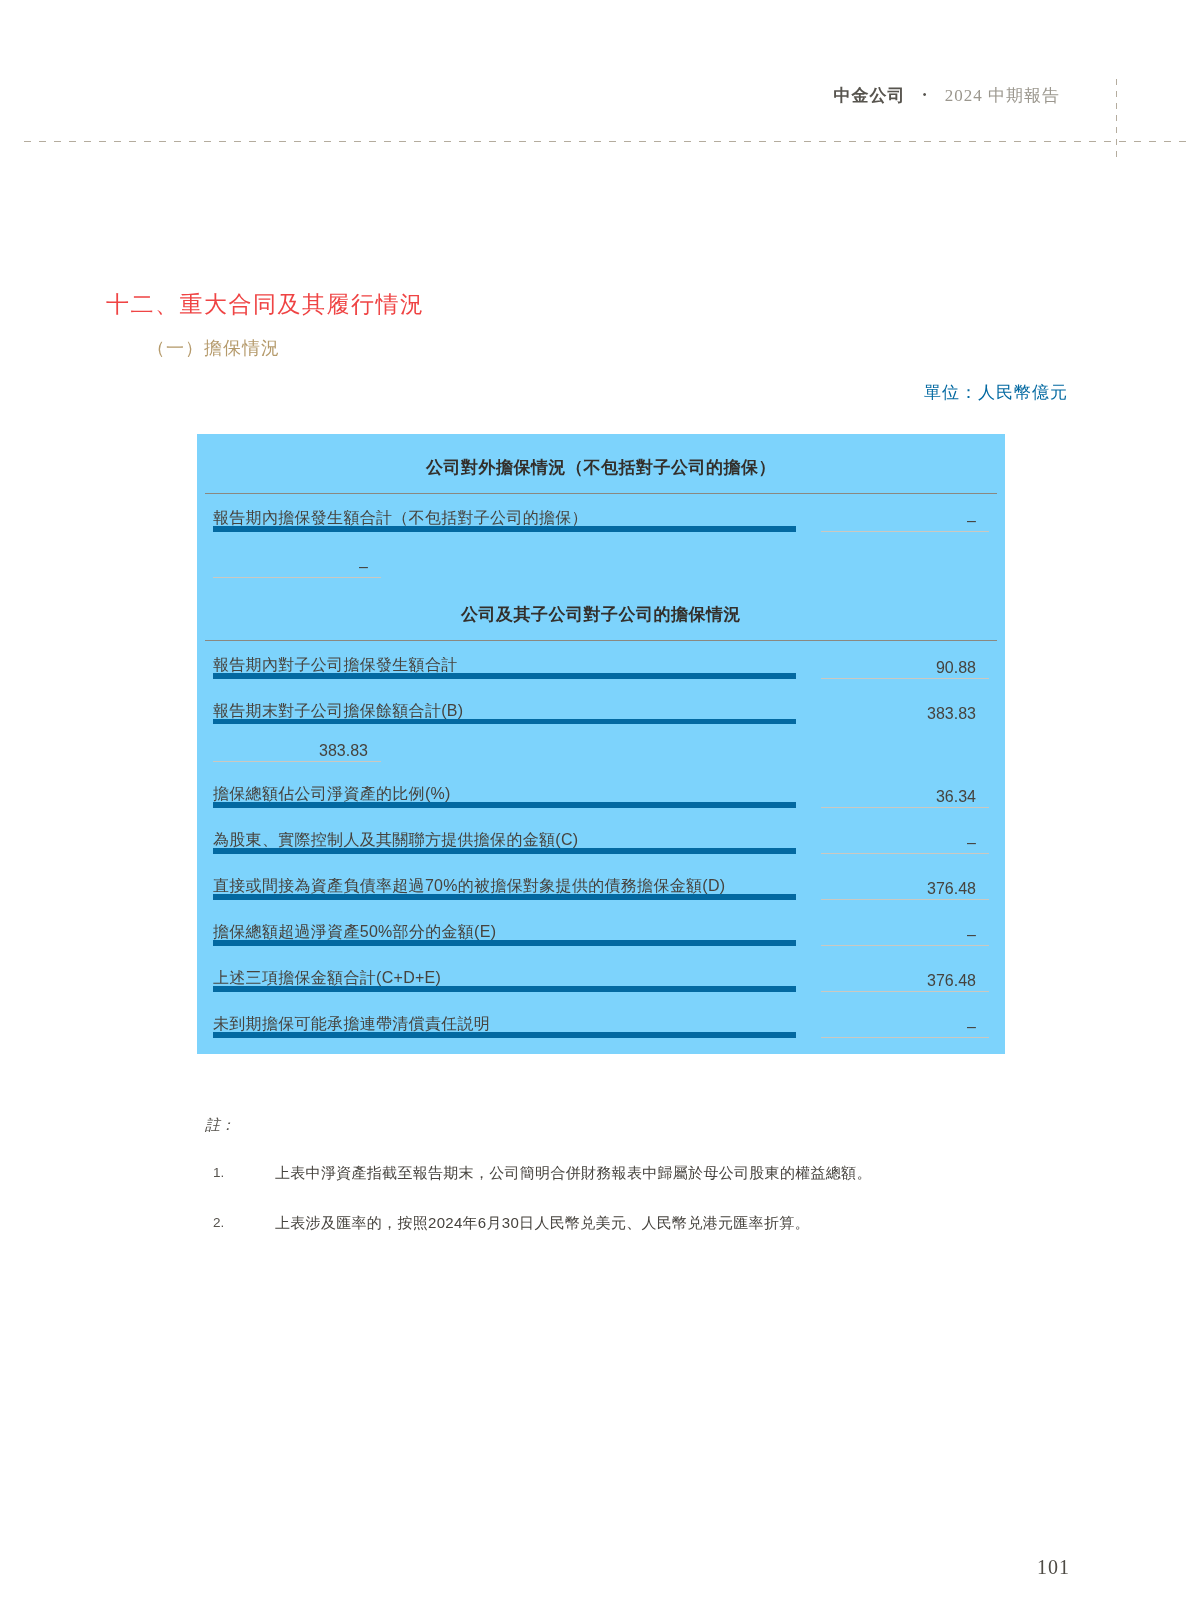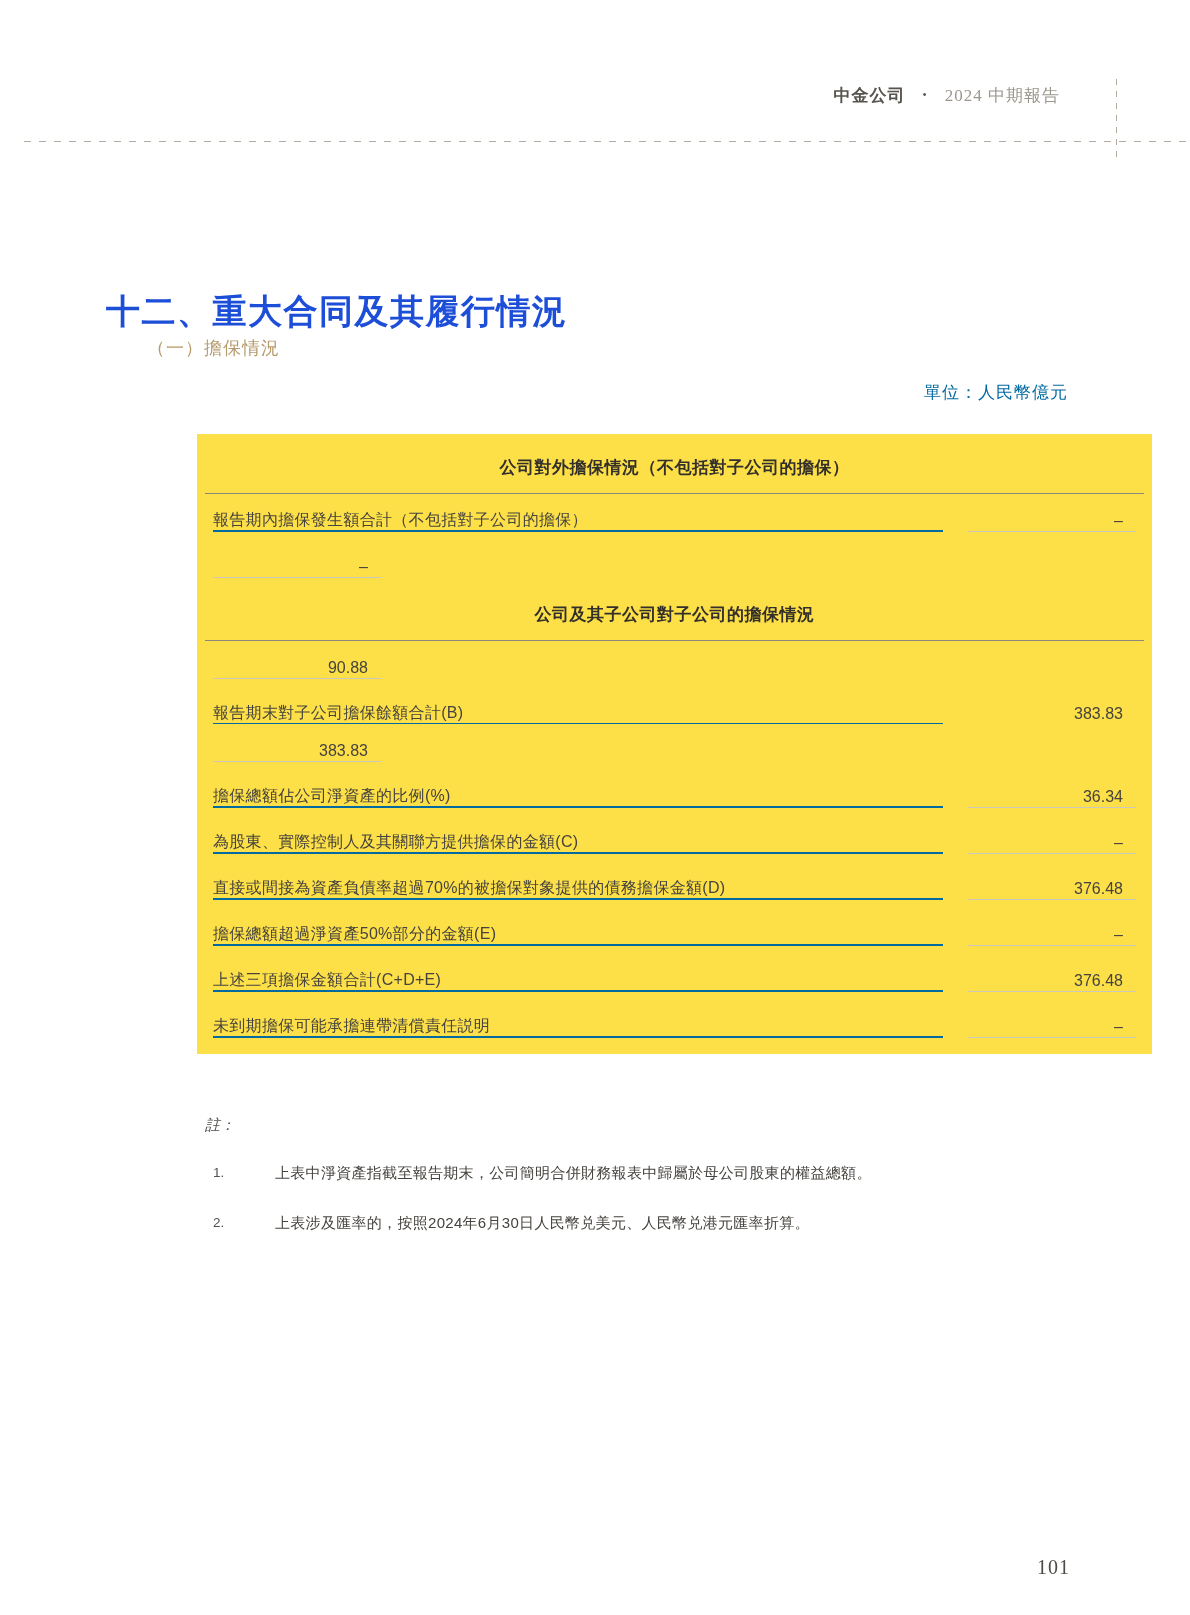--- a/index.html
+++ b/index.html
@@ -25,48 +25,48 @@
     position:absolute; top:60px; right:130px;
     font-family:"Liberation Serif","DejaVu Serif",serif;
     font-size:17px; letter-spacing:1px; white-space:nowrap;
   }
   .brand .co  { color:#57544e; font-weight:bold; }
   .brand .dot { color:#57544e; margin:0 9px; font-size:12px; vertical-align:2px; }
   .brand .rep { color:#9b978e; }
   
   .sec-title {
     position:absolute; left:82px; top:265px;
-    font-size:34px; color:#1d4ed8; letter-spacing:1.5px; font-weight:bold;
+    font-size:23px; color:#ef4444; letter-spacing:1.5px; font-weight:normal;
   }
   .sub-title {
     position:absolute; left:123px; top:312px;
     font-size:18px; color:#b59a6b; letter-spacing:1px; font-weight:normal;
   }
   .unit {
     position:absolute; top:357px; right:130px;
     font-size:17px; color:#0369a1; letter-spacing:1px;
   }
   
   .tbl {
-    position:absolute; left:173px; width:955px;
-    background:#fde047;
+    position:absolute; left:173px; width:808px;
+    background:#7dd3fc;
   }
   #table-1 { top:410px; }
   #table-2 { top:557px; }
   #table-3 { top:700px; }
   .tbl-head {
     height:52px; display:flex; align-items:center; justify-content:center;
     font-weight:bold; font-size:17px; color:#332f2b; letter-spacing:0.5px;
     border-bottom:1px solid #8b8880;
   }
   .row { display:flex; height:38px; }
   .cell-label {
     flex:1; display:flex; align-items:center;
     padding-left:0; margin-right:17px;
-    border-bottom:2px solid #0369a1;
+    border-bottom:6px solid #0369a1;
     font-size:16px; color:#46433e; letter-spacing:0.3px;
     white-space:nowrap; overflow:hidden;
   }
   .cell-value {
     width:168px; display:flex; align-items:center; justify-content:flex-end;
     padding-right:13px;
     border-bottom:1px solid #ccc8c0;
     font-size:16px; color:#46433e;
   }
   
@@ -107,20 +107,21 @@
     <div class="cell-value">–</div>
   </div>
   <div class="row">
     <div class="cell-value">–</div>
   </div>
 </div>
 
 <div class="tbl" id="table-2">
   <div class="tbl-head">公司及其子公司對子公司的擔保情況</div>
   <div class="row">
+    <div class="cell-label">報告期內對子公司擔保發生額合計</div>
     <div class="cell-value">90.88</div>
   </div>
   <div class="row">
     <div class="cell-label">報告期末對子公司擔保餘額合計(B)</div>
     <div class="cell-value">383.83</div>
   </div>
 </div>
 
 <div class="tbl" id="table-3">
   <div class="row">

